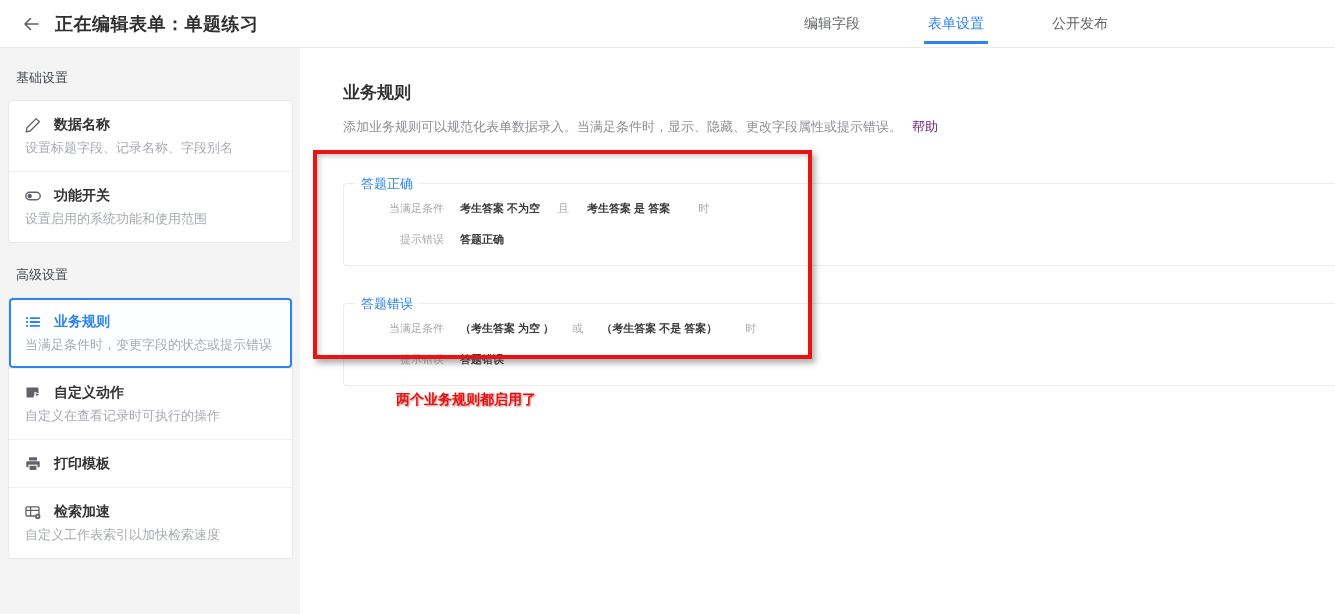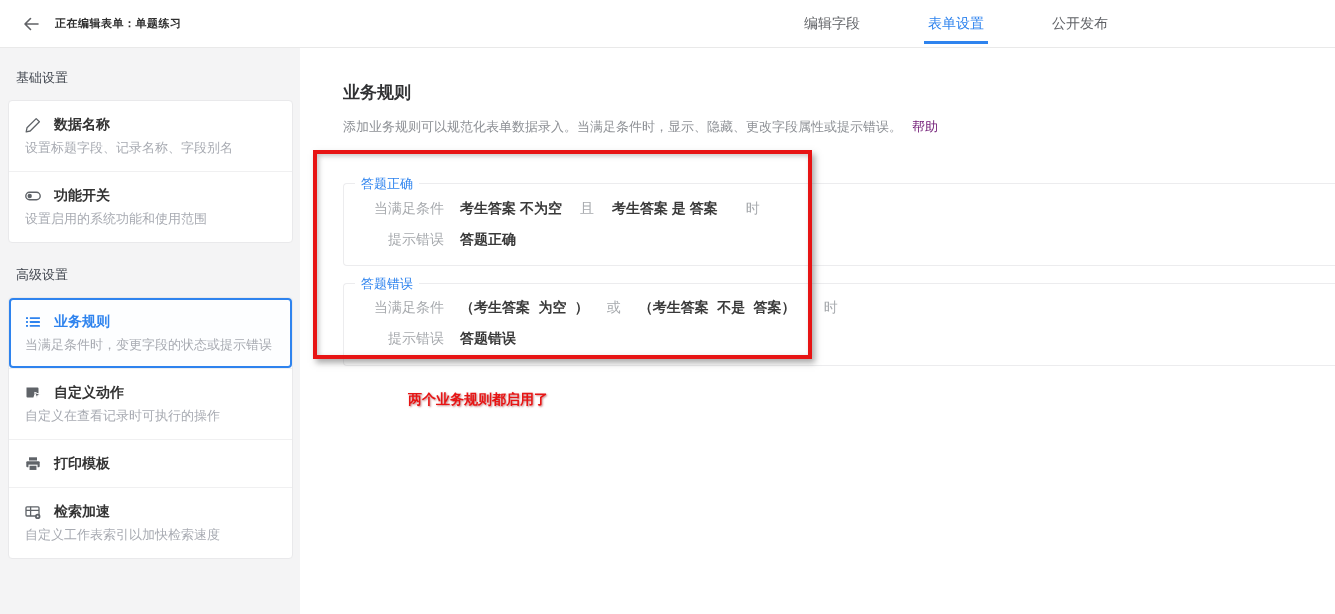--- a/index.html
+++ b/index.html
@@ -9,21 +9,21 @@
     background:#fff; color:#333;
     font-family:"Liberation Sans","DejaVu Sans",sans-serif;
   }
   
   header {
     height:48px; display:flex; align-items:center; justify-content:space-between;
     background:#fff; border-bottom:1px solid #e9e9e9;
   }
   .h-left { display:flex; align-items:center; padding-left:22px; gap:15px; }
   .back-btn { display:flex; align-items:center; cursor:pointer; }
-  .h-title { font-weight:bold; font-size:11px; color:#2f2f2f; letter-spacing:0.5px; }
+  .h-title { font-weight:bold; font-size:18px; color:#2f2f2f; letter-spacing:0.5px; }
   .tabs { display:flex; height:40px; gap:64px; margin-right:225px; }
   .tab { display:flex; align-items:center; font-size:14px; color:#606266; cursor:pointer; position:relative; padding:0 2px; }
   .tab.active { color:#2e83ee; }
   .tab.active::after { content:""; position:absolute; left:-2px; right:-2px; bottom:0; height:3px; background:#2e83ee; }
   
   .content { display:flex; height:566px; }
   .sidebar { width:300px; flex-shrink:0; background:#f4f4f5; padding:21px 7px 0 8px; overflow:hidden; }
   .sec-label { font-size:13px; color:#41464f; padding-left:8px; margin:0 0 13px 0; }
   .card { background:#fff; border:1px solid #e9e9eb; border-radius:4px; margin-bottom:23px; }
   .item { padding:15px 16px 14px; cursor:pointer; position:relative; }
@@ -36,41 +36,41 @@
   .item.selected .item-title { color:#2e83ee; }
   
   .main { flex:1; padding:33px 0 0 43px; position:relative; background:#fff; }
   .main h1 { margin:0; font-size:17px; font-weight:bold; color:#303133; }
   .desc { margin:14px 0 0; font-size:13px; color:#8d9095; }
   .help { color:#701a75; margin-left:10px; cursor:pointer; text-decoration:none;margin-top:8px; }
   .rule {
     position:relative; margin-top:47px; padding:17px 12px 18px;
     border:1px solid #ececee; border-right:none; border-radius:4px 0 0 4px;
   }
-  .rule + .rule { margin-top:17px;font-family:Liberation Mono, monospace; }
+  .rule + .rule { margin-top:37px; }
   .legend {
     position:absolute; top:-9px; left:11px; background:#fff; padding:0 6px;
     font-size:13px; color:#2e83ee; cursor:pointer;
   }
-  .row { display:flex; font-size:14px; line-height:15px; }
+  .row { display:flex; font-size:11px; line-height:15px; }
   .row + .row { margin-top:16px; }
   .rlabel { width:88px; flex-shrink:0; text-align:right; color:#a6a9ad; }
   .rvals { margin-left:16px; display:flex; align-items:baseline; }
   .rvals > * + * { margin-left:18px; }
   .fld { color:#3a3a3a; font-weight:600; }
   .join { color:#a6a9ad; }
   .when { margin-left:28px !important; color:#a6a9ad; }
   
   .red-box {
     position:absolute; left:313px; top:150px; width:499px; height:209px;
     border:4px solid #e71414; pointer-events:none; z-index:5;
     box-shadow:3px 4px 6px rgba(90,90,90,.5), inset 2px 2px 5px rgba(90,90,90,.35);
   }
   .red-note {
-    position:absolute; left:408px; top:391px; z-index:5;
+    position:absolute; left:396px; top:391px; z-index:5;
     font-size:14px; font-weight:bold; color:#e71414;
     text-shadow:1px 1px 2px rgba(150,30,30,.55);
   }
 </style>
 </head>
 <body>
 
 <header>
   <div class="h-left">
     <span class="back-btn">

